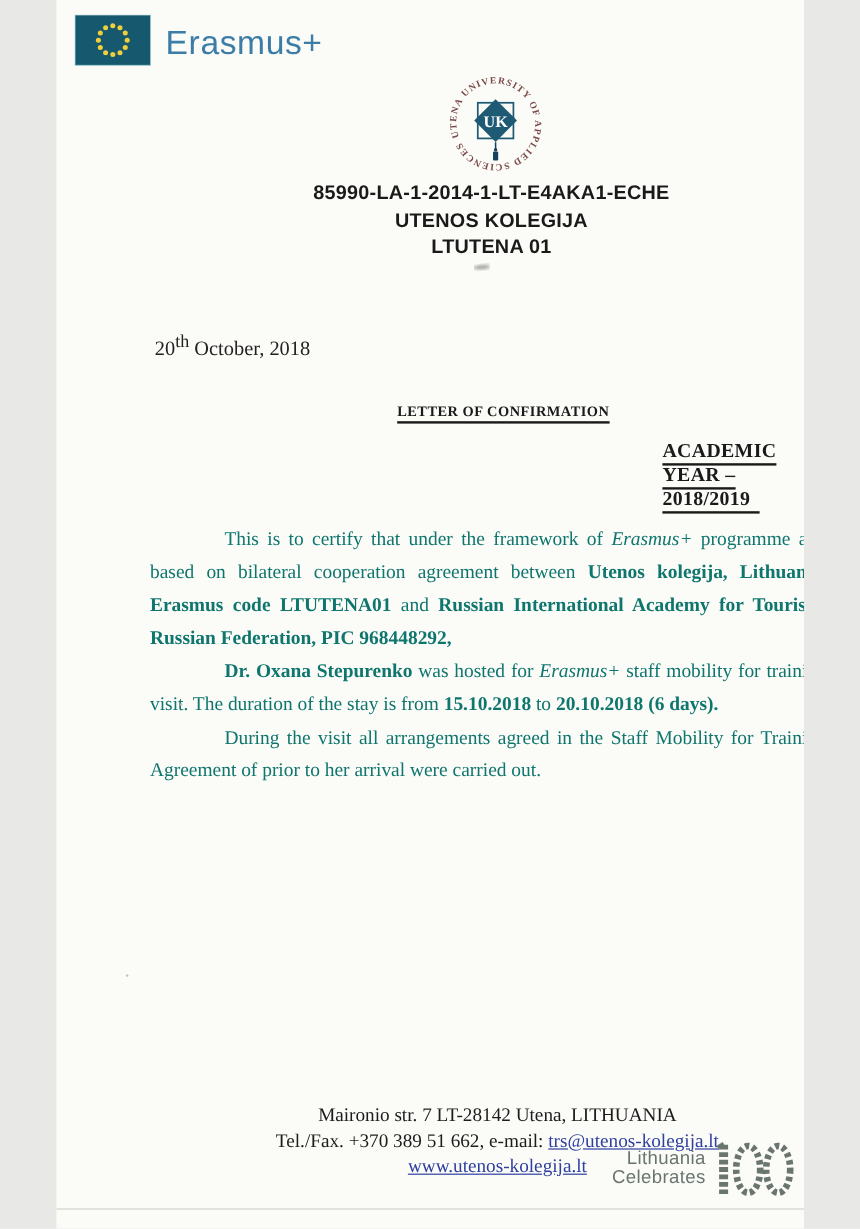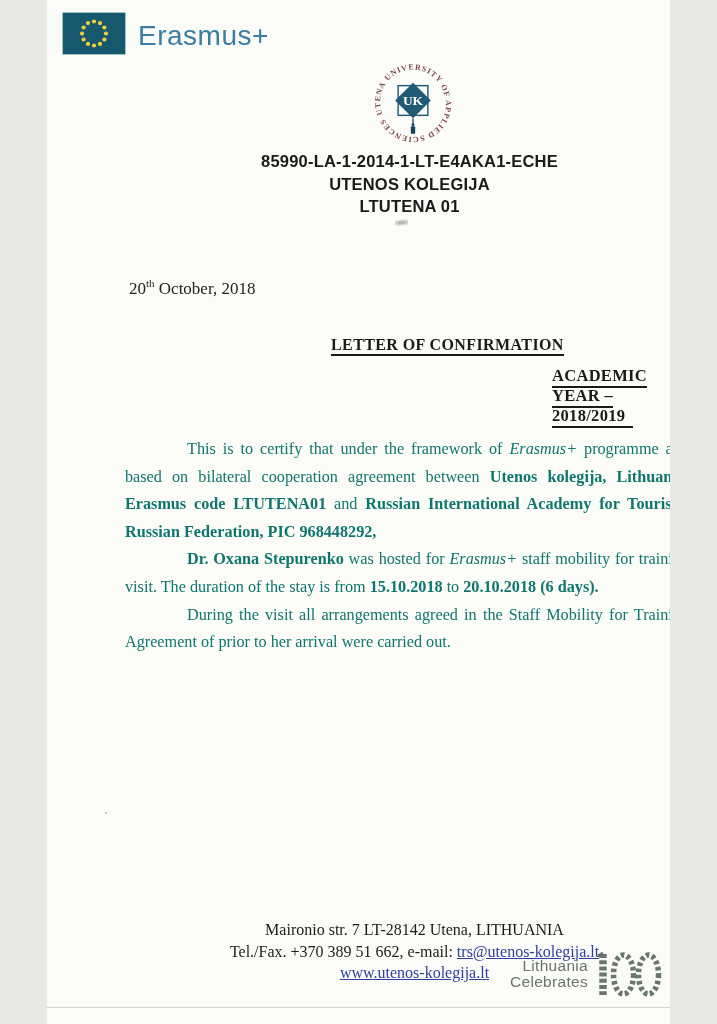--- a/index.html
+++ b/index.html
@@ -29,25 +29,25 @@
     font-weight:bold;font-size:16.5px;line-height:22.5px;
     color:#1a1a1a;letter-spacing:.2px;
   }
   
   .smudge{position:absolute;left:348px;top:219px;width:13px;height:8px;
     background:radial-gradient(ellipse at 30% 50%, rgba(120,120,120,.55), rgba(120,120,120,0) 60%),
                radial-gradient(ellipse at 75% 40%, rgba(120,120,120,.5), rgba(120,120,120,0) 55%);
     filter:blur(.6px);}
   
   .date-line{position:absolute;left:82px;top:277px;font-size:17px;color:#222;}
-  .date-line sup{font-size:11px;}
+  .date-line sup{font-size:15px;}
   
   .doc-title{
     position:absolute;left:284px;top:336px;
-    font-size:16px;font-weight:bold;letter-spacing:.4px;color:#1a1a1a;
+    font-size:12px;font-weight:bold;letter-spacing:.4px;color:#1a1a1a;
   }
   .doc-title .ul, .acad-year .ul{border-bottom:2px solid #1a1a1a;padding-bottom:1px;}
   .acad-year{
     position:absolute;left:478px;top:366px;
     font-size:16.5px;font-weight:bold;letter-spacing:.3px;color:#1a1a1a;margin-left:27px;
   }
   .acad-year .ul{padding-right:8px;}
   
   .body-text{
     position:absolute;left:78px;top:436px;width:564px;

